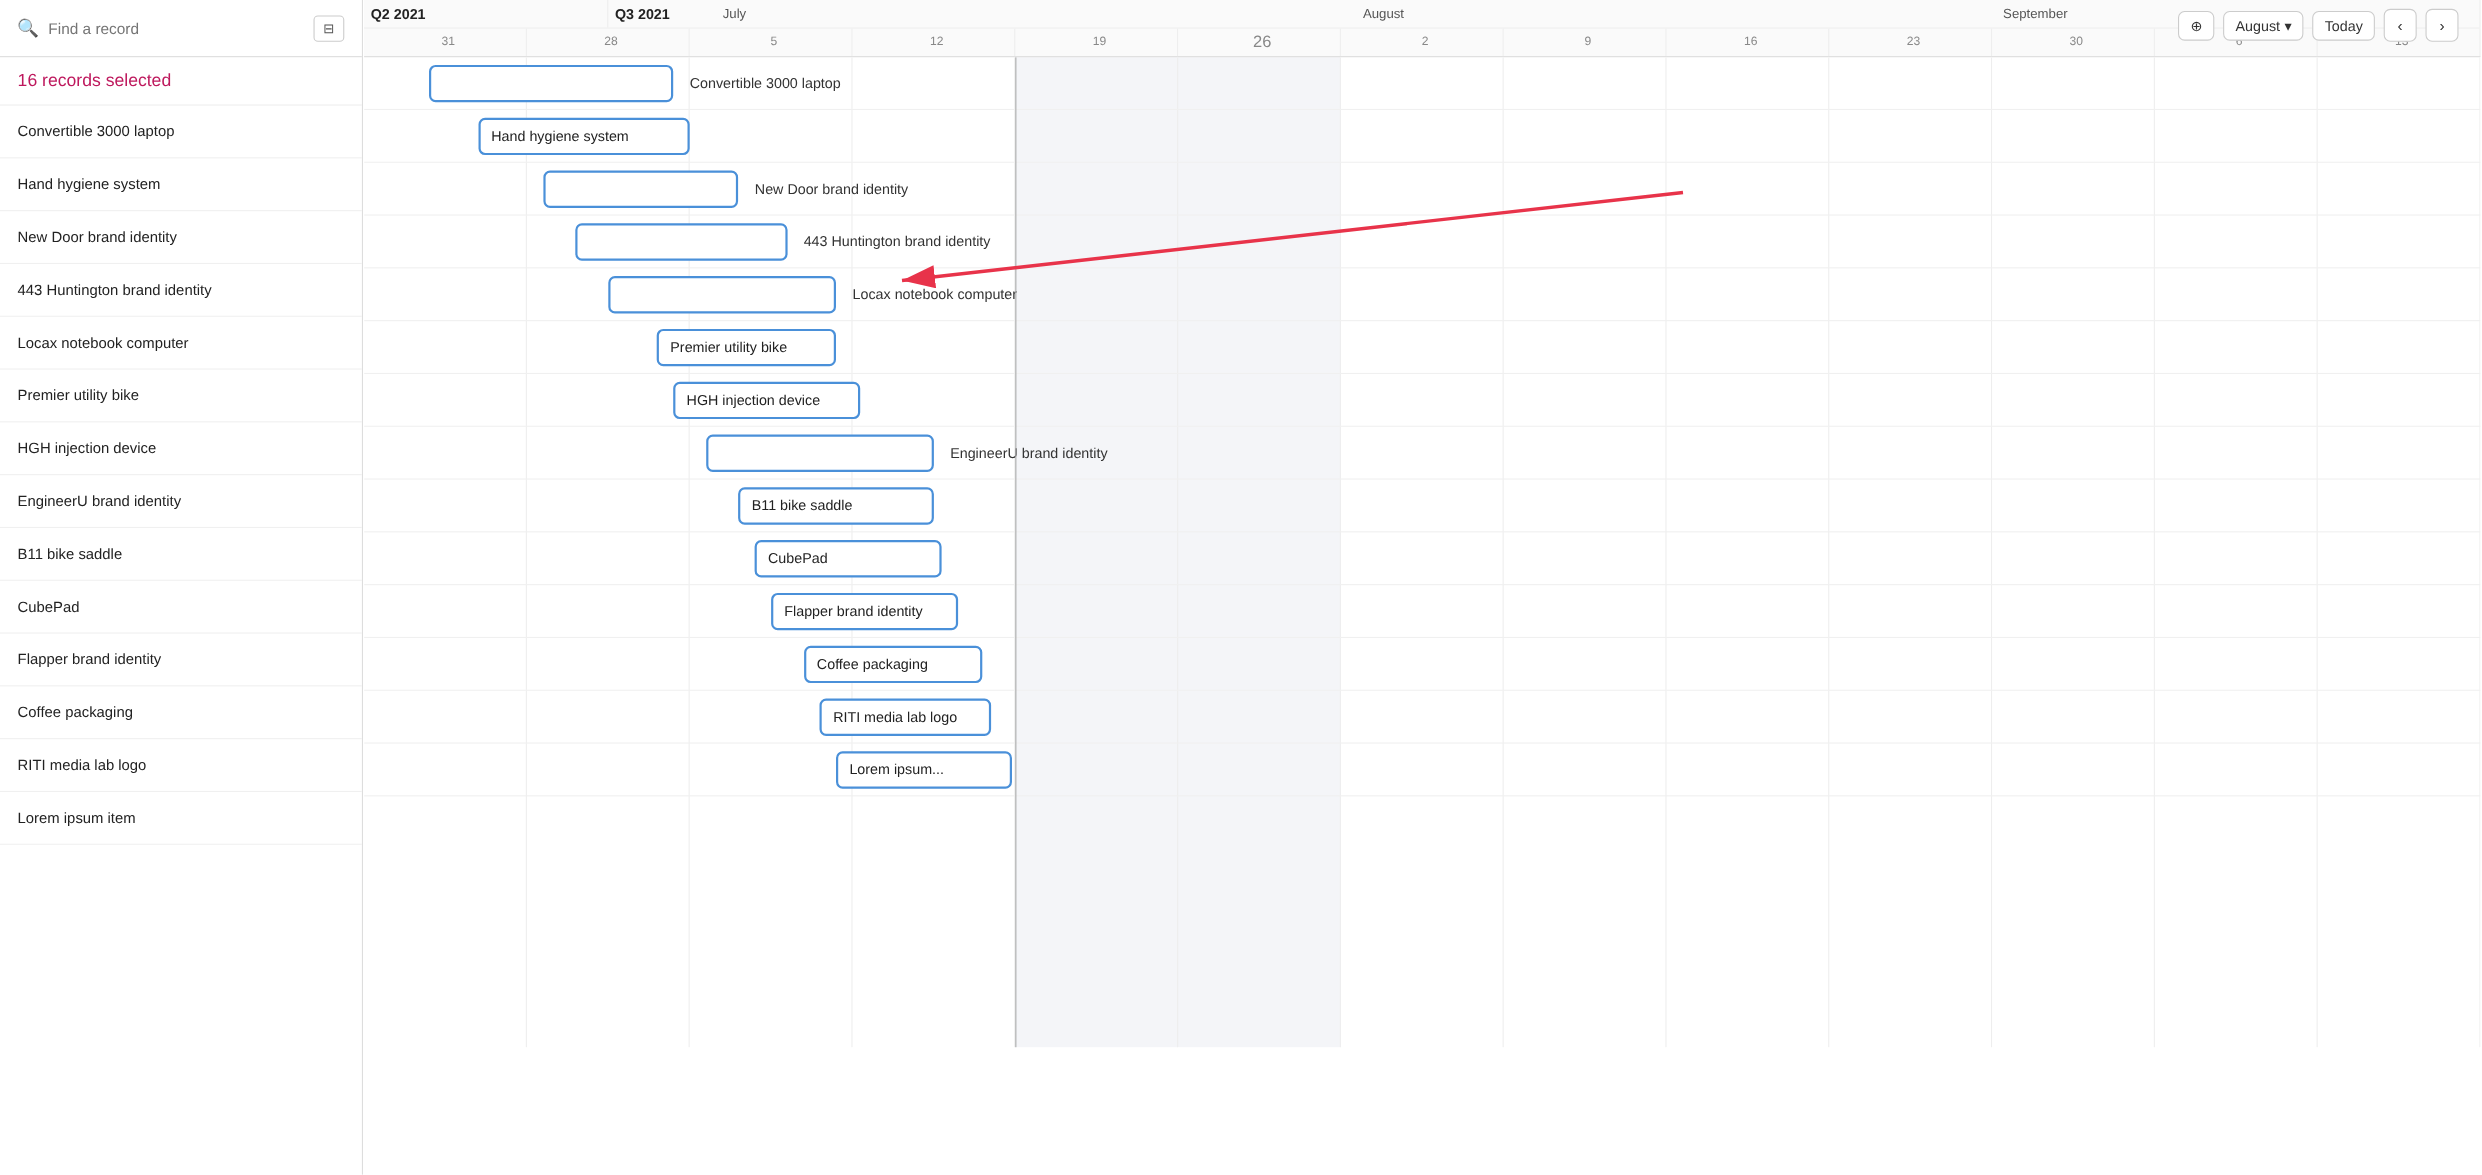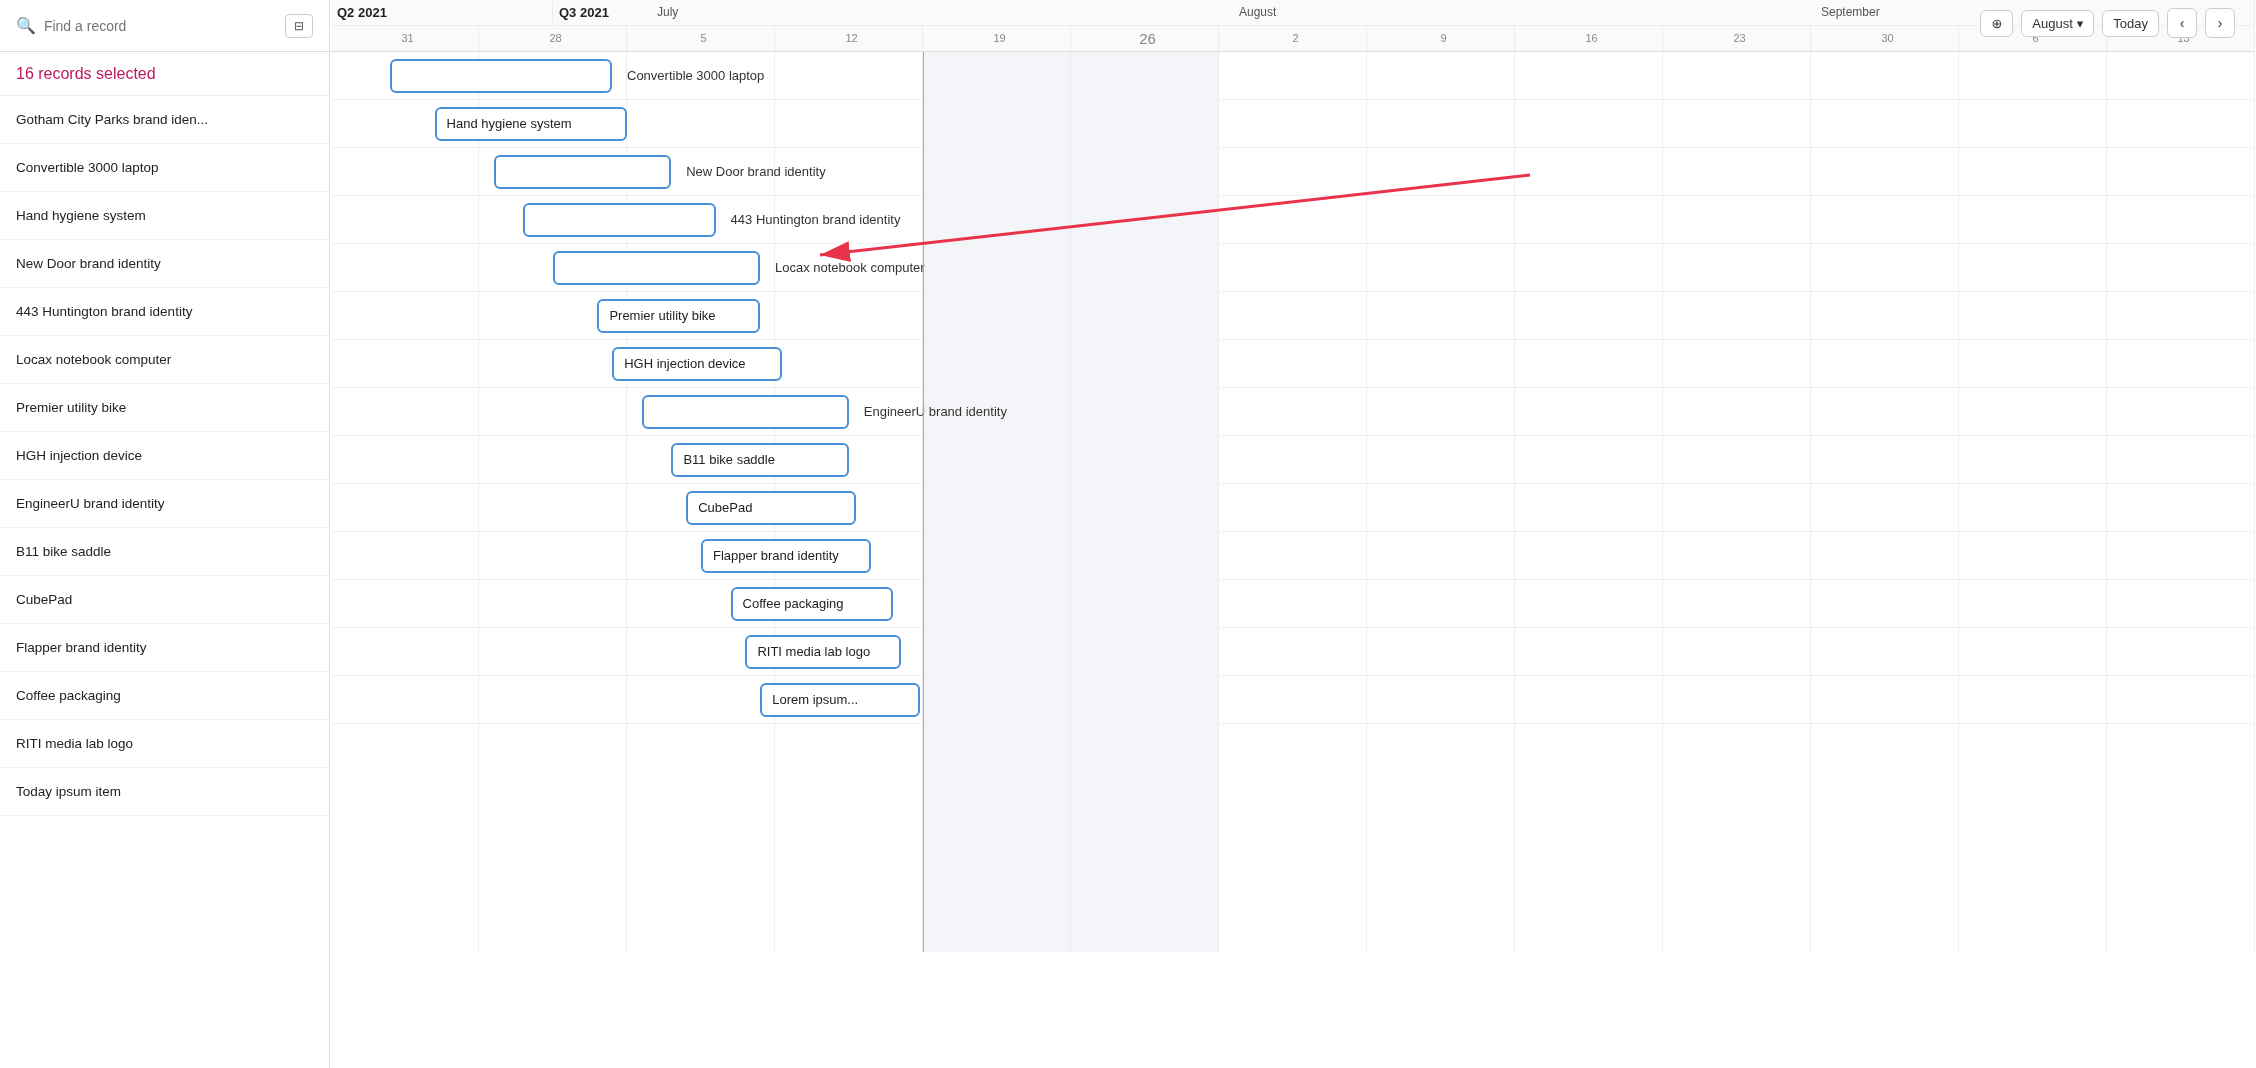--- a/index.html
+++ b/index.html
@@ -52,35 +52,34 @@
 <div class="app-container">
 
   <div class="sidebar">
     <div class="sidebar-search">
       <span class="sidebar-search-icon">🔍</span>
       <input class="sidebar-search-input" placeholder="Find a record" style="">
       <button class="sidebar-collapse-btn">⊟</button>
     </div>
     <div class="sidebar-selected-count">16 records selected</div>
     <div class="sidebar-records" id="sidebar-records">
-        <div class="sidebar-record-item">Gotham City Parks brand iden...</div>
         <div class="sidebar-record-item">Convertible 3000 laptop</div>
         <div class="sidebar-record-item">Hand hygiene system</div>
         <div class="sidebar-record-item">New Door brand identity</div>
         <div class="sidebar-record-item">443 Huntington brand identity</div>
         <div class="sidebar-record-item">Locax notebook computer</div>
         <div class="sidebar-record-item">Premier utility bike</div>
         <div class="sidebar-record-item">HGH injection device</div>
         <div class="sidebar-record-item">EngineerU brand identity</div>
         <div class="sidebar-record-item">B11 bike saddle</div>
         <div class="sidebar-record-item">CubePad</div>
         <div class="sidebar-record-item">Flapper brand identity</div>
         <div class="sidebar-record-item">Coffee packaging</div>
         <div class="sidebar-record-item">RITI media lab logo</div>
-        <div class="sidebar-record-item">Today ipsum item</div>
+        <div class="sidebar-record-item">Lorem ipsum item</div>
       </div>
   </div>
 
   <div class="gantt-area">
 
     <div class="gantt-header-area">
 
       <div class="gantt-header-row1" id="gantt-row1" style="height: 26px;">
           <div class="h-cell bold" style="width: 222px;">Q2 2021</div>
           <div class="h-cell bold" style="width: 1702px;">Q3 2021</div>

